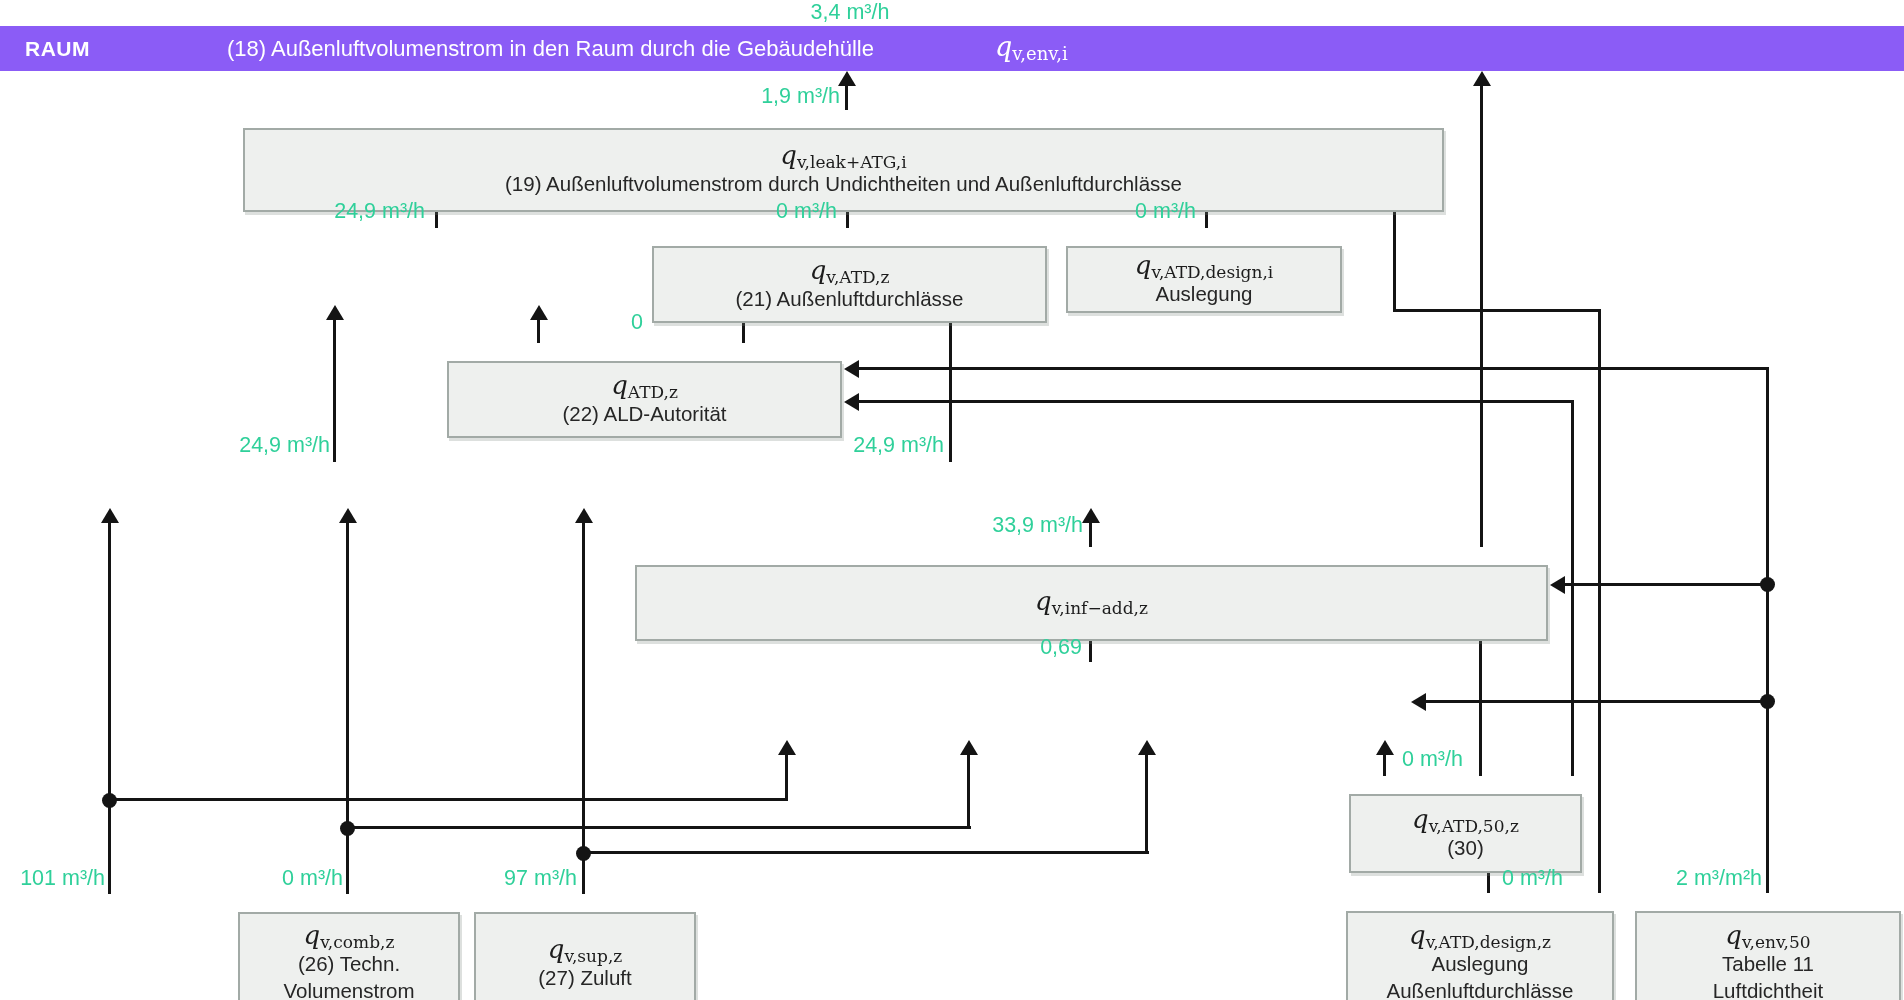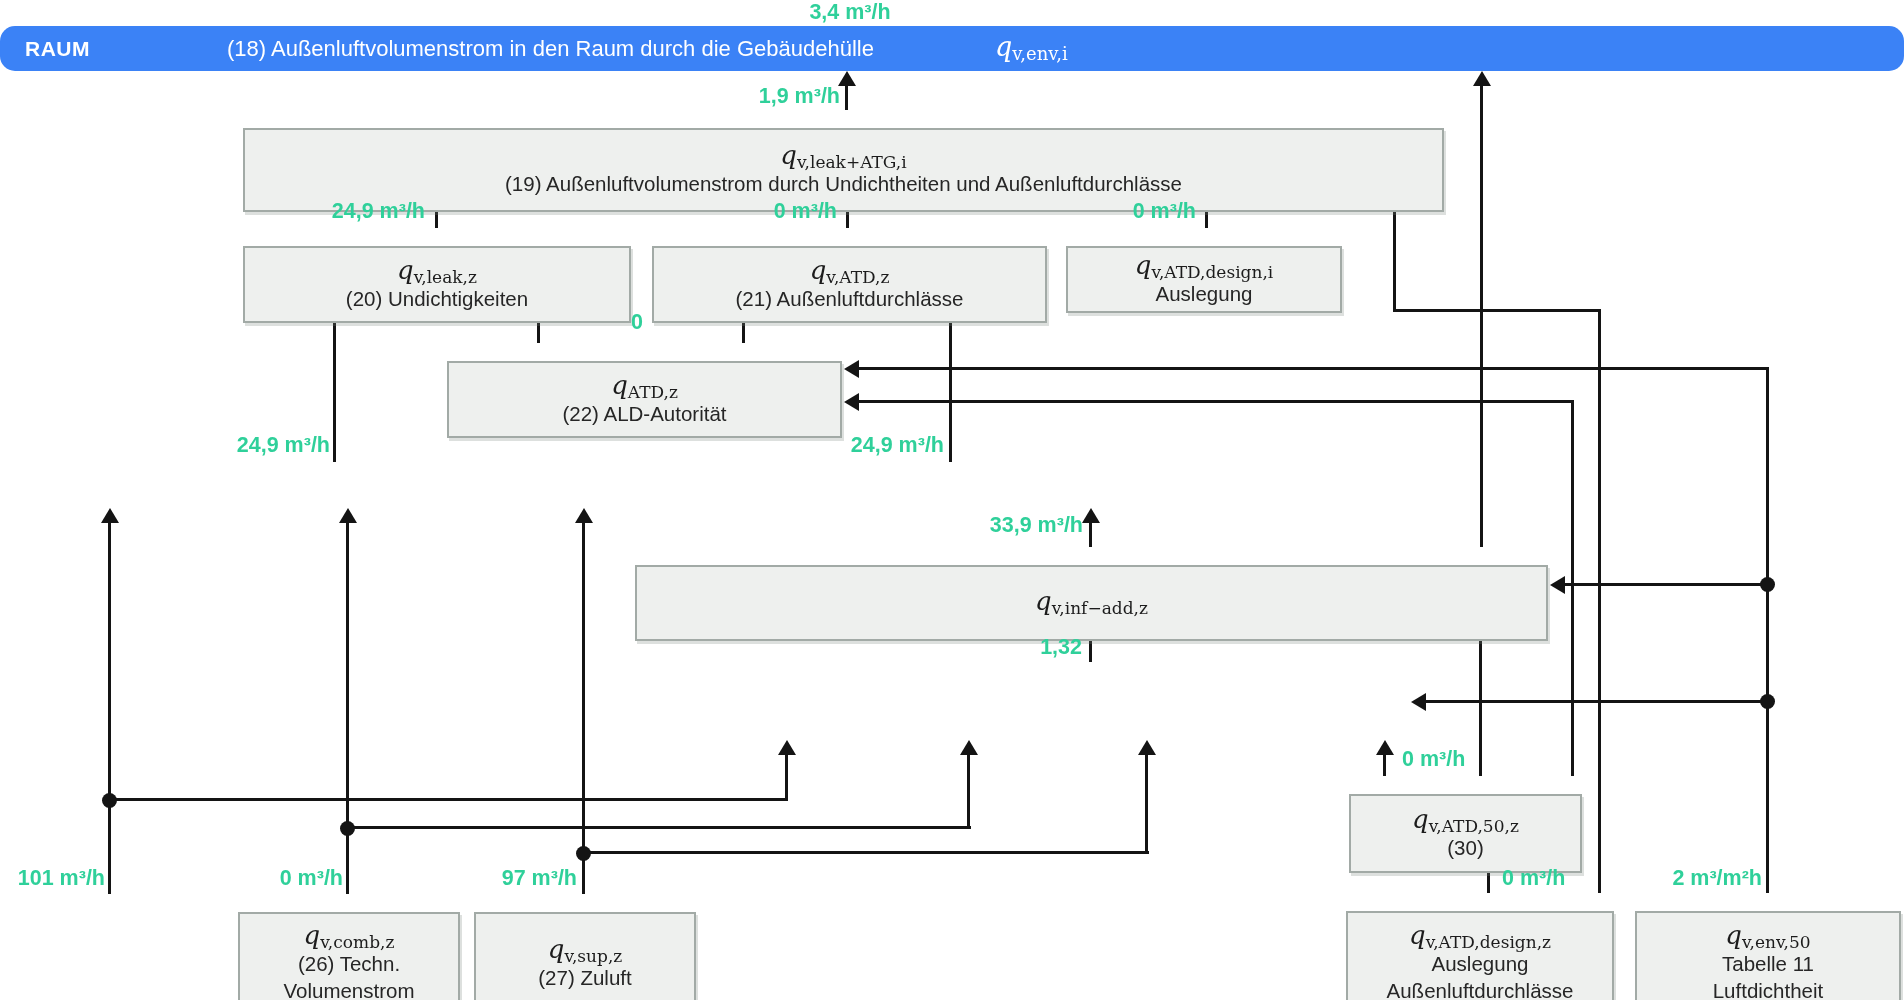--- a/index.html
+++ b/index.html
@@ -1,19 +1,19 @@
 <!DOCTYPE html>
 <html><head>
 <meta charset="utf-8">
 <style>
   html,body{margin:0;padding:0;background:#ffffff;}
   #canvas{position:relative;width:1904px;height:1000px;background:#ffffff;overflow:hidden;
           font-family:"Liberation Sans","DejaVu Sans",sans-serif;}
   
-  .bar{position:absolute;background:#3b82f6;z-index:2;border-radius:15px;}
+  .bar{position:absolute;background:#8b5cf6;z-index:2;}
   .bar .tag{position:absolute;top:50%;transform:translateY(-50%);color:#ffffff;font-weight:bold;
             font-size:21px;letter-spacing:.5px;}
   .bar .title{position:absolute;top:50%;transform:translateY(-50%);color:#ffffff;font-size:22px;white-space:nowrap;}
   .bar .bformula{position:absolute;top:50%;transform:translateY(-54%);color:#ffffff;white-space:nowrap;}
   
   .fbase{font-family:"DejaVu Serif",serif;font-style:italic;font-size:27px;line-height:1;}
   .fsub{font-family:"DejaVu Serif",serif;font-style:normal;font-size:18px;line-height:1;}
   
   .nbox{position:absolute;background:#eef0ee;border:2px solid #a2aaa6;box-sizing:border-box;z-index:2;
         display:flex;flex-direction:column;align-items:center;justify-content:center;text-align:left;
@@ -24,21 +24,21 @@
   .nbox .bline{font-size:20.5px;color:#262626;line-height:1.3;white-space:nowrap;}
   
   .vl{position:absolute;width:3px;background:#141414;z-index:1;}
   .hl{position:absolute;height:3px;background:#141414;z-index:1;}
   .au{position:absolute;width:0;height:0;border-left:9px solid transparent;border-right:9px solid transparent;
       border-bottom:15px solid #141414;z-index:1;}
   .al{position:absolute;width:0;height:0;border-top:9px solid transparent;border-bottom:9px solid transparent;
       border-right:15px solid #141414;z-index:1;}
   .dot{position:absolute;width:15px;height:15px;border-radius:50%;background:#141414;z-index:1;}
   
-  .flow{position:absolute;color:#2fd09a;font-size:21.5px;font-weight:700;white-space:nowrap;z-index:3;}
+  .flow{position:absolute;color:#2fd09a;font-size:21.5px;font-weight:400;white-space:nowrap;z-index:3;}
   .tr{text-align:right;} .tc{text-align:center;} .tl{text-align:left;}
 </style>
 </head>
 <body>
 
 <div id="canvas">
 
   <div class="au" style="left:838px;top:71px;"></div>
   <div class="vl" style="left:845px;top:83px;height:27px;"></div>
 
@@ -117,24 +117,20 @@
     <span class="tag" style="left:25px;">RAUM</span>
     <span class="title" style="left:227px;">(18) Außenluftvolumenstrom in den Raum durch die Gebäudehülle</span>
     <span class="bformula" style="left:995px;"><i class="fbase">q</i><sub class="fsub">v,env,i</sub></span>
   </div>
 
   <div class="nbox" style="left:243px;top:110px;width:1201px;height:84px;">
     <span class="fml"><i class="fbase">q</i><sub class="fsub">v,leak+ATG,i</sub></span>
     <span class="bline">(19) Außenluftvolumenstrom durch Undichtheiten und Außenluftdurchlässe</span>
   </div>
 
-  <div class="nbox" style="left:243px;top:228px;width:388px;height:77px;">
-    <span class="fml"><i class="fbase">q</i><sub class="fsub">v,leak,z</sub></span>
-    <span class="bline">(20) Undichtigkeiten</span>
-  </div>
 
   <div class="nbox" style="left:652px;top:228px;width:395px;height:77px;">
     <span class="fml"><i class="fbase">q</i><sub class="fsub">v,ATD,z</sub></span>
     <span class="bline">(21) Außenluftdurchlässe</span>
   </div>
 
   <div class="nbox" style="left:1066px;top:228px;width:276px;height:67px;">
     <span class="fml"><i class="fbase">q</i><sub class="fsub">v,ATD,design,i</sub></span>
     <span class="bline">Auslegung</span>
   </div>
@@ -180,21 +176,21 @@
 
   <span class="flow tc" style="left:770px;top:0px;width:160px;">3,4 m³/h</span>
   <span class="flow tr" style="left:703px;top:84px;width:137px;">1,9 m³/h</span>
   <span class="flow tr" style="left:290px;top:199px;width:135px;">24,9 m³/h</span>
   <span class="flow tr" style="left:737px;top:199px;width:100px;">0 m³/h</span>
   <span class="flow tr" style="left:1096px;top:199px;width:100px;">0 m³/h</span>
   <span class="flow tc" style="left:607px;top:310px;width:60px;">0</span>
   <span class="flow tr" style="left:195px;top:433px;width:135px;">24,9 m³/h</span>
   <span class="flow tr" style="left:809px;top:433px;width:135px;">24,9 m³/h</span>
   <span class="flow tr" style="left:948px;top:513px;width:135px;">33,9 m³/h</span>
-  <span class="flow tr" style="left:1000px;top:635px;width:82px;">1,32</span>
+  <span class="flow tr" style="left:1000px;top:635px;width:82px;">0,69</span>
   <span class="flow tl" style="left:1402px;top:747px;width:110px;">0 m³/h</span>
   <span class="flow tr" style="left:0px;top:866px;width:105px;">101 m³/h</span>
   <span class="flow tr" style="left:243px;top:866px;width:100px;">0 m³/h</span>
   <span class="flow tr" style="left:462px;top:866px;width:115px;">97 m³/h</span>
   <span class="flow tl" style="left:1502px;top:866px;width:100px;">0 m³/h</span>
   <span class="flow tr" style="left:1640px;top:866px;width:122px;">2 m³/m²h</span>
 
 </div>
 
 </body></html>

